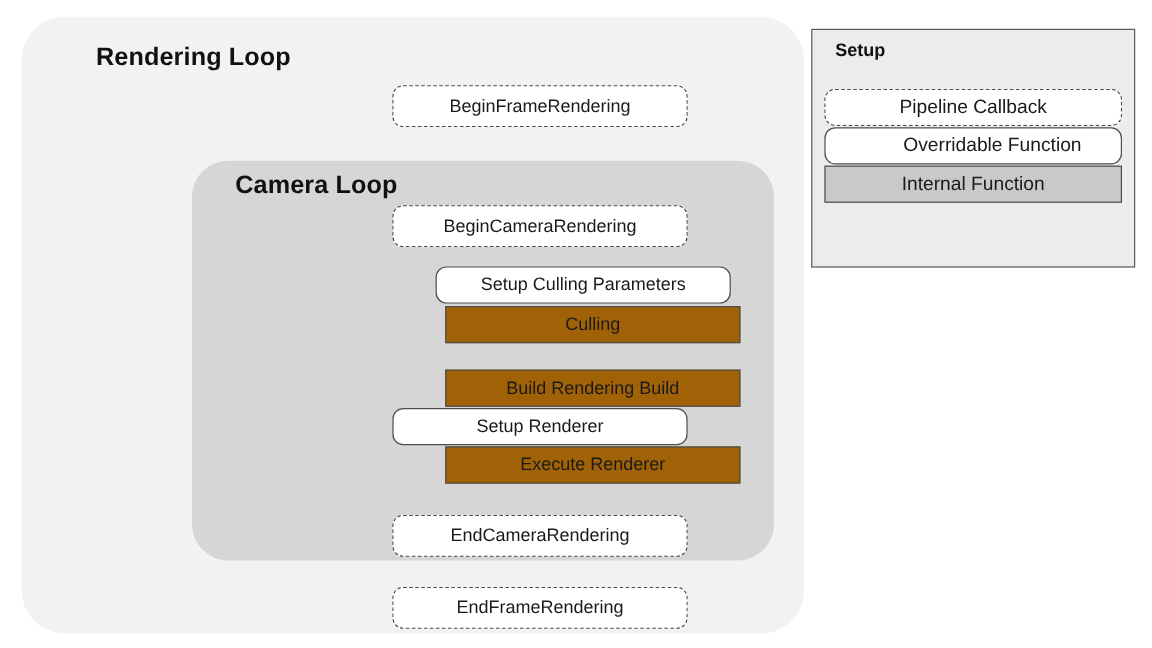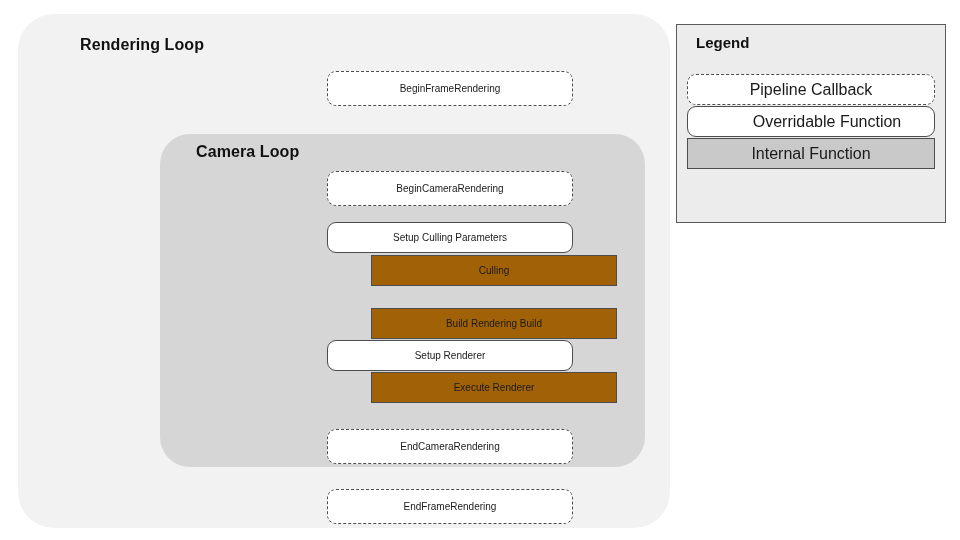--- a/index.html
+++ b/index.html
@@ -39,21 +39,21 @@
   #camera-loop-panel {
     left: 160px;
     top: 134px;
     width: 485px;
     height: 333px;
     background: #d6d6d6;
     border-radius: 30px;
   }
   .loop-title {
     position: absolute;
-    font-size: 16px;
+    font-size: 21px;
     font-weight: bold;
     letter-spacing: 0.1px;
     color: #111111;
     white-space: nowrap;
   }
   #rendering-loop-title {
     left: 80px;
     top: 36px;
   }
   #camera-loop-title {
@@ -64,21 +64,21 @@
 
   
   .node {
     position: absolute;
     left: 327px;
     width: 246px;
     box-sizing: border-box;
     display: flex;
     align-items: center;
     justify-content: center;
-    font-size: 10px;
+    font-size: 15px;
     line-height: 1;
     color: #1a1a1a;
     white-space: nowrap;
   }
   .node.callback {
     height: 35px;
     background: #ffffff;
     border: 1.4px dashed #4d4d4d;
     border-radius: 9px;
   }
@@ -157,30 +157,30 @@
   <div class="loop-panel" id="rendering-loop-panel"></div>
 
   <div class="loop-panel" id="camera-loop-panel"></div>
 
   <div class="loop-title" id="rendering-loop-title">Rendering Loop</div>
   <div class="loop-title" id="camera-loop-title">Camera Loop</div>
 
   <div id="nodes-host">
       <div class="node callback" style="top: 71px;">BeginFrameRendering</div>
       <div class="node callback" style="top: 171px;">BeginCameraRendering</div>
-      <div class="node overridable" style="top: 222px;">Setup Culling Parameters</div>
+      <div class="node overridable" style="top: 222px; margin-left: 36px;">Setup Culling Parameters</div>
       <div class="node internal" style="top: 255px;">Culling</div>
       <div class="node internal" style="top: 308px;">Build Rendering Build</div>
       <div class="node overridable" style="top: 340px;">Setup Renderer</div>
       <div class="node internal" style="top: 372px;">Execute Renderer</div>
       <div class="node callback" style="top: 429px;">EndCameraRendering</div>
       <div class="node callback" style="top: 489px;">EndFrameRendering</div>
     </div>
 
   <div id="legend-panel"></div>
-  <div id="legend-title">Legend</div>
+  <div id="legend-title">Setup</div>
   <div id="legend-host">
       <div class="legend-item callback" style="top: 74px;">Pipeline Callback</div>
       <div class="legend-item overridable" style="top: 106px;">Overridable Function</div>
       <div class="legend-item internal" style="top: 138px;">Internal Function</div>
     </div>
 
 </div>
 
 </body></html>

